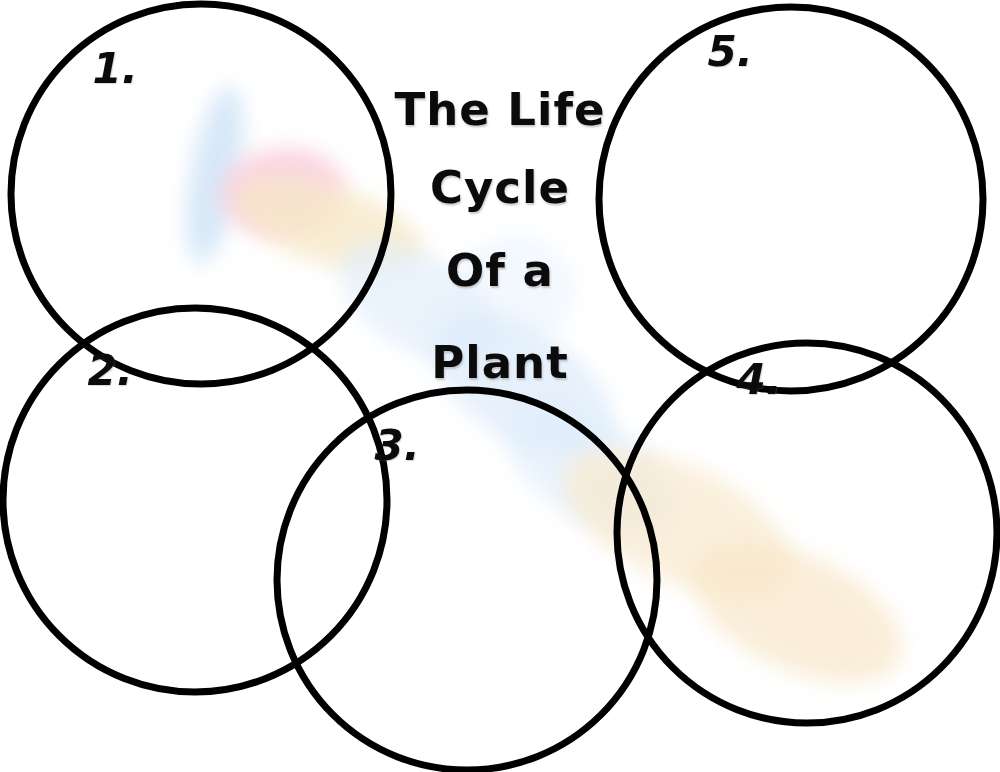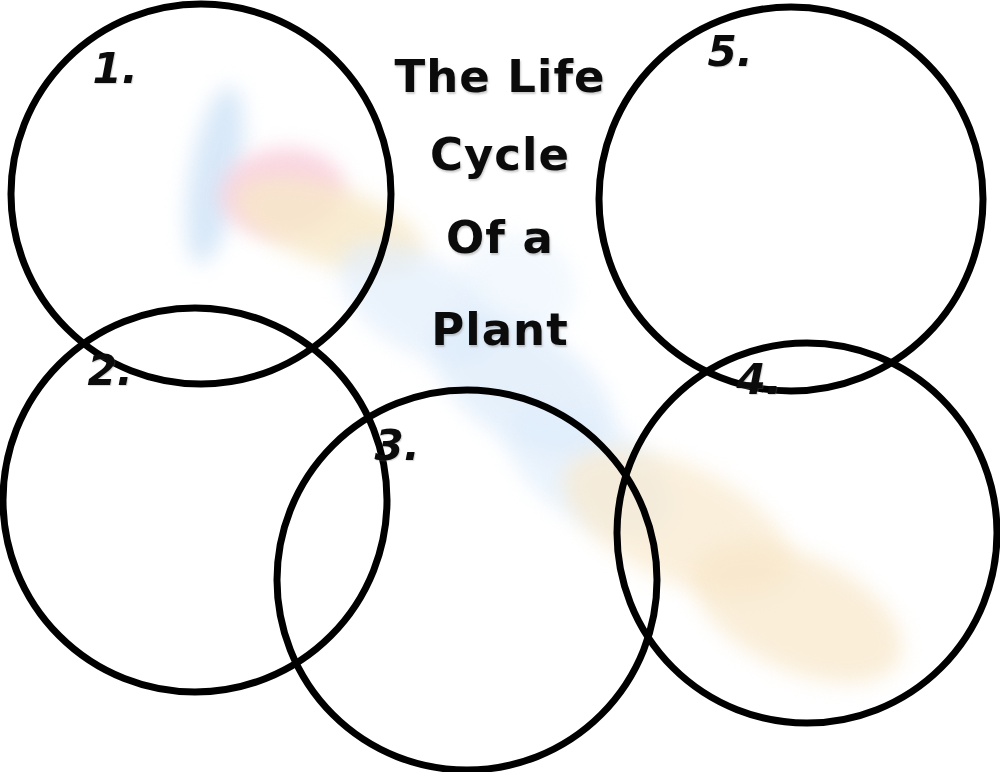--- a/index.html
+++ b/index.html
@@ -45,20 +45,21 @@
     position: absolute;
     left: 350px;
     width: 300px;
     text-align: center;
     font-size: 45px;
     font-weight: 600;
     color: #0b0b0b;
     letter-spacing: 1px;
     text-shadow: 1px 2px 2px rgba(110,110,110,0.35);
     white-space: nowrap;
+    margin-top: 33px;
   }
   .circle-number {
     position: absolute;
     width: 90px;
     text-align: center;
     font-size: 42px;
     font-weight: 700;
     color: #0b0b0b;
     font-style: italic;
     text-shadow: 1px 1px 1px rgba(120,120,120,0.3);

